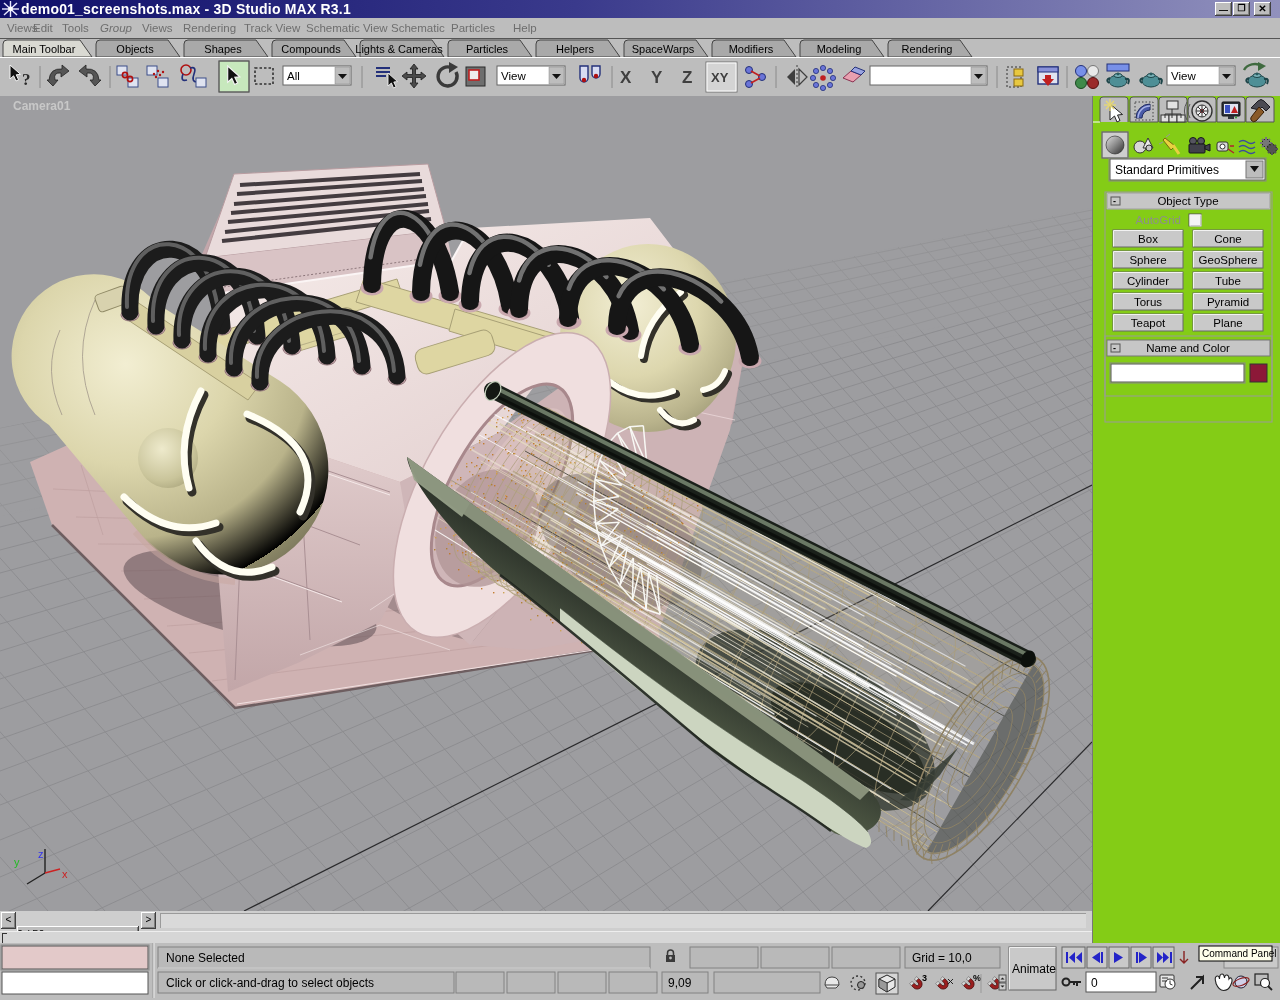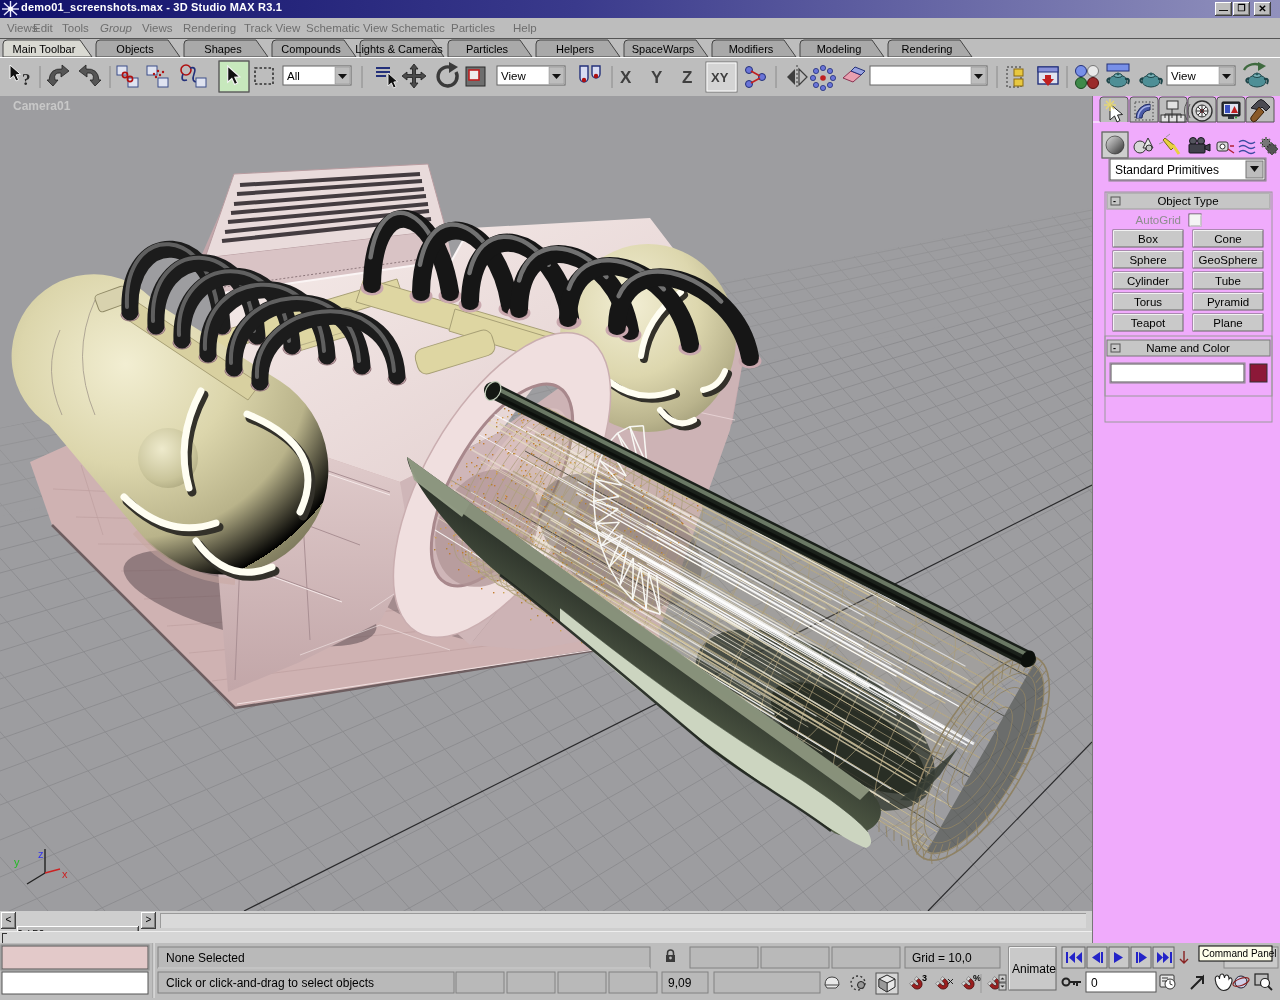--- a/index.html
+++ b/index.html
@@ -12,21 +12,21 @@
 <div class="abs" style="left:0;top:0;width:1280px;height:18px;background:linear-gradient(90deg,#10106a 0%,#3a3a8c 45%,#9191bd 100%);">
   <svg class="abs" style="left:2px;top:1px" width="17" height="16" viewBox="0 0 17 16">
     <g stroke="#e8e8ff" stroke-width="1.4">
         <line x1="8.5" y1="0" x2="8.5" y2="16"></line>
         <line x1="0" y1="8" x2="17" y2="8"></line>
         <line x1="2" y1="2" x2="15" y2="14"></line>
         <line x1="15" y1="2" x2="2" y2="14"></line>
       </g>
     <circle cx="8.5" cy="8" r="2.4" fill="#fff"></circle>
   </svg>
-  <span class="abs" style="left:21px;top:1px;font-size:11px;font-weight:bold;color:#fff;letter-spacing:0.2px;">demo01_screenshots.max - 3D Studio MAX R3.1</span>
+  <span class="abs" style="left:21px;top:1px;font-size:14px;font-weight:bold;color:#fff;letter-spacing:0.2px;">demo01_screenshots.max - 3D Studio MAX R3.1</span>
   <div class="abs btn" style="left:1215px;top:2px;width:17px;height:14px;font-size:9px;text-align:center;line-height:17px;font-weight:bold;">—</div>
   <div class="abs btn" style="left:1233px;top:2px;width:17px;height:14px;font-size:9px;text-align:center;line-height:13px;font-weight:bold;">❐</div>
   <div class="abs btn" style="left:1254px;top:2px;width:17px;height:14px;font-size:10px;text-align:center;line-height:13px;font-weight:bold;">✕</div>
 </div>
 
 <div class="abs" style="left:0;top:18px;width:1280px;height:20px;background:#bdbdbd;border-bottom:1px solid #555;">
   <span class="abs t12" style="left:7px;top:4px;color:#6e6e6e;">Views</span>
   <span class="abs t12" style="left:33px;top:4px;color:#6e6e6e;">Edit</span>
   <span class="abs t12" style="left:62px;top:4px;color:#6e6e6e;">Tools</span>
   <span class="abs t12" style="left:100px;top:4px;color:#6e6e6e;font-style:italic;">Group</span>
@@ -1534,21 +1534,21 @@
 <line x1="45" y1="777" x2="27" y2="788" stroke="#222"></line>
 <line x1="45" y1="777" x2="60" y2="773" stroke="#cc2222"></line>
 <text x="14" y="770" font-size="11" fill="#22bb22" font-family="Liberation Sans,sans-serif">y</text>
 <text x="38" y="762" font-size="11" fill="#3333ee" font-family="Liberation Sans,sans-serif">z</text>
 <text x="62" y="782" font-size="11" fill="#cc2222" font-family="Liberation Sans,sans-serif">x</text>
 </g>
 <text x="13" y="14" font-size="12" font-weight="bold" fill="#c8c8c8" font-family="Liberation Sans,sans-serif">Camera01</text>
 </svg>
 </div>
 
-<div class="abs" style="left:1092px;top:96px;width:188px;height:847px;background:#f0abfc;border-left:1px solid #777;" id="panel">
+<div class="abs" style="left:1092px;top:96px;width:188px;height:847px;background:#84cc16;border-left:1px solid #777;" id="panel">
 <svg width="187" height="847" viewBox="0 0 187 847">
   <defs>
     <linearGradient id="sphg" x1="0" y1="0" x2="1" y2="1">
       <stop offset="0" stop-color="#e0e0e0"></stop>
           <stop offset="0.5" stop-color="#8a8a8a"></stop>
           <stop offset="1" stop-color="#2a2a2a"></stop>
     </linearGradient>
   </defs>
 
   <g stroke="#555" fill="#bdbdbd">

